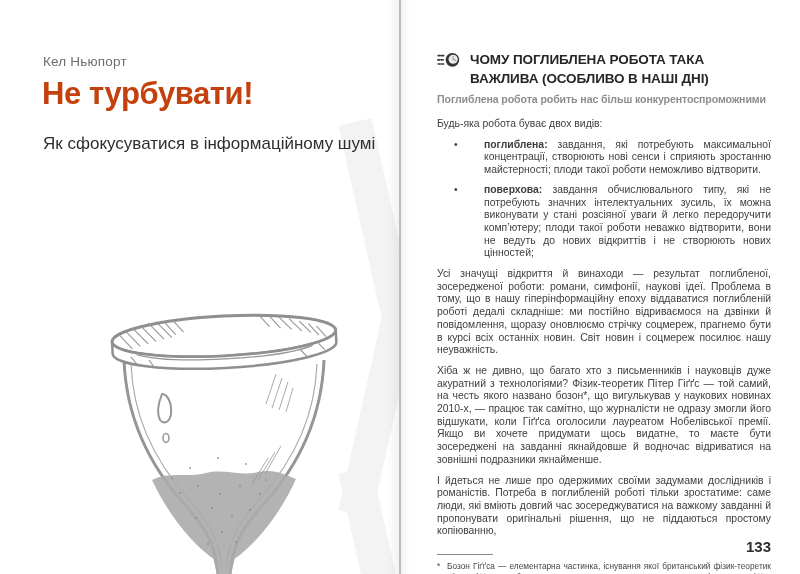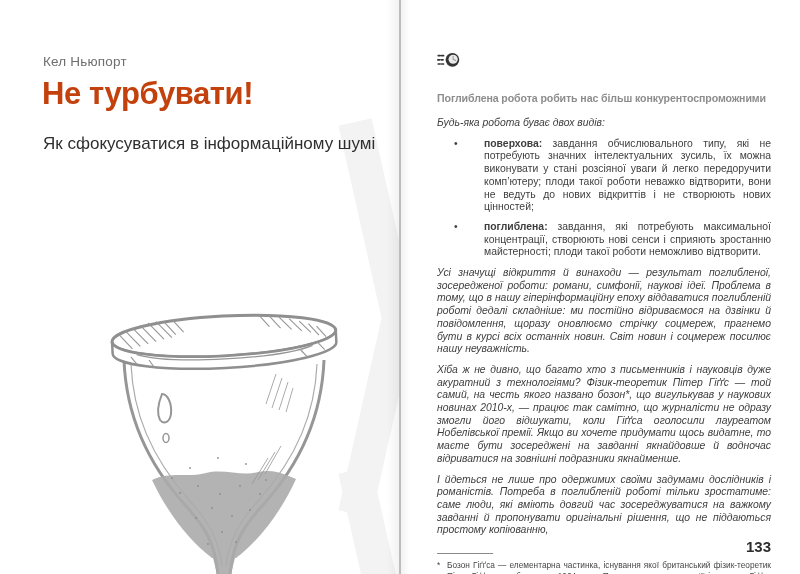--- a/index.html
+++ b/index.html
@@ -20,23 +20,23 @@
     background: linear-gradient(to right, rgba(0,0,0,0), rgba(0,0,0,0.05)); }
   .spine-line { position: absolute; left: 399px; top: 0; width: 2px; height: 574px; background: #bdbdbd; }
   .spine-shadow-right { position: absolute; left: 401px; top: 0; width: 9px; height: 574px;
     background: linear-gradient(to right, rgba(0,0,0,0.05), rgba(0,0,0,0)); }
 
   
   #right-page { position: absolute; left: 437px; top: 50px; width: 334px; }
   .section-header { display: flex; align-items: flex-start; gap: 9px; }
   .section-icon { flex: 0 0 24px; padding-top: 1px; }
   .section-heading { width: 262px; font-size: 13.5px; line-height: 19px; font-weight: bold; color: #262626; letter-spacing: -0.1px; }
-  .section-subheading { margin-top: 23px; font-size: 10.6px; font-weight: bold; color: #8d8d8d; white-space: nowrap; letter-spacing: -0.1px; }
+  .section-subheading { margin-top: 5px; font-size: 10.6px; font-weight: bold; color: #8d8d8d; white-space: nowrap; letter-spacing: -0.1px; }
   .body-copy { margin-top: 13px; font-size: 10.4px; line-height: 12.7px; color: #3e3e3e; text-align: justify; }
-  .body-copy p { margin-bottom: 8px; font-style: italic; }
+  .body-copy p { margin-bottom: 8px; }
   ul.deep-list { list-style: none; margin: 0 0 8px 0; }
   ul.deep-list li { display: flex; margin-bottom: 7px; }
   .bullet-dot { flex: 0 0 15px; text-align: left; padding-left: 17px; box-sizing: content-box; width: 0; }
   .bullet-dot::before { content: "•"; color: #3e3e3e; }
   .bullet-body { flex: 1; padding-left: 15px; }
   .bullet-lead { font-weight: bold; }
   .footnote-block { margin-top: 16px; background: #fff; position: relative; }
   .footnote-rule { width: 56px; height: 1px; background: #8a8a8a; margin-bottom: 6px; }
   .footnote { display: flex; font-size: 8.3px; line-height: 10.6px; color: #474747; text-align: justify; }
   .footnote .fn-marker { flex: 0 0 10px; }
@@ -142,35 +142,36 @@
       <svg class="section-icon" viewBox="0 0 26 20" width="24" height="19" aria-hidden="true">
         <g stroke="#343434" stroke-width="1.8" stroke-linecap="round">
           <path d="M1 5.2 H7" stroke-dasharray="2.2 1.6"></path>
           <path d="M0.5 9.8 H7" stroke-dasharray="2.2 1.6"></path>
           <path d="M1 14.4 H7" stroke-dasharray="2.2 1.6"></path>
         </g>
         <circle cx="16.8" cy="9.8" r="7.6" fill="#343434"></circle>
         <circle cx="17.6" cy="9.2" r="5.1" fill="#e9e9e9"></circle>
         <path d="M17.6 9.2 L17.6 5.9 M17.6 9.2 L20.4 10.6" stroke="#9a9a9a" stroke-width="1.2" fill="none" stroke-linecap="round"></path>
       </svg>
+      <h2 class="section-heading">ЧОМУ ПОГЛИБЛЕНА РОБОТА ТАКА ВАЖЛИВА (ОСОБЛИВО В НАШІ ДНІ)</h2>
     </div>
 
     <div class="section-subheading">Поглиблена робота робить нас більш конкурентоспроможними</div>
 
     <div class="body-copy">
       <p>Будь-яка робота буває двох видів:</p>
 
       <ul class="deep-list">
         <li>
           <span class="bullet-dot"></span>
-          <span class="bullet-body"><span class="bullet-lead">поверхова:</span>&nbsp;<span>завдання обчислювального типу, які не потребують значних інтелектуальних зусиль, їх можна виконувати у стані розсіяної уваги й легко передоручити комп’ютеру; плоди такої роботи неважко відтворити, вони не ведуть до нових відкриттів і не створюють нових цінностей;</span></span>
+          <span class="bullet-body"><span class="bullet-lead">поглиблена:</span>&nbsp;<span>завдання, які потребують максимальної концентрації, створюють нові сенси і сприяють зростанню майстерності; плоди такої роботи неможливо відтворити.</span></span>
         </li>
         <li>
           <span class="bullet-dot"></span>
-          <span class="bullet-body"><span class="bullet-lead">поглиблена:</span>&nbsp;<span>завдання, які потребують максимальної концентрації, створюють нові сенси і сприяють зростанню майстерності; плоди такої роботи неможливо відтворити.</span></span>
+          <span class="bullet-body"><span class="bullet-lead">поверхова:</span>&nbsp;<span>завдання обчислювального типу, які не потребують значних інтелектуальних зусиль, їх можна виконувати у стані розсіяної уваги й легко передоручити комп’ютеру; плоди такої роботи неважко відтворити, вони не ведуть до нових відкриттів і не створюють нових цінностей;</span></span>
         </li>
       </ul>
 
       <p>Усі значущі відкриття й винаходи — результат поглибленої, зосередженої роботи: романи, симфонії, наукові ідеї. Проблема в тому, що в нашу гіперінформаційну епоху віддаватися поглибленій роботі дедалі складніше: ми постійно відриваємося на дзвінки й повідомлення, щоразу оновлюємо стрічку соцмереж, прагнемо бути в курсі всіх останніх новин. Світ новин і соцмереж посилює нашу неуважність.</p>
       <p>Хіба ж не дивно, що багато хто з письменників і науковців дуже акуратний з технологіями? Фізик-теоретик Пітер Гіґґс — той самий, на честь якого названо бозон*, що вигулькував у наукових новинах 2010-х, — працює так самітно, що журналісти не одразу змогли його відшукати, коли Гіґґса оголосили лауреатом Нобелівської премії. Якщо ви хочете придумати щось видатне, то маєте бути зосереджені на завданні якнайдовше й водночас відриватися на зовнішні подразники якнайменше.</p>
       <p>І йдеться не лише про одержимих своїми задумами дослідників і романістів. Потреба в поглибленій роботі тільки зростатиме: саме люди, які вміють довгий час зосереджуватися на важкому завданні й пропонувати оригінальні рішення, що не піддаються простому копіюванню,</p>
     </div>
 
     <div class="footnote-block">
       <div class="footnote-rule"></div>

